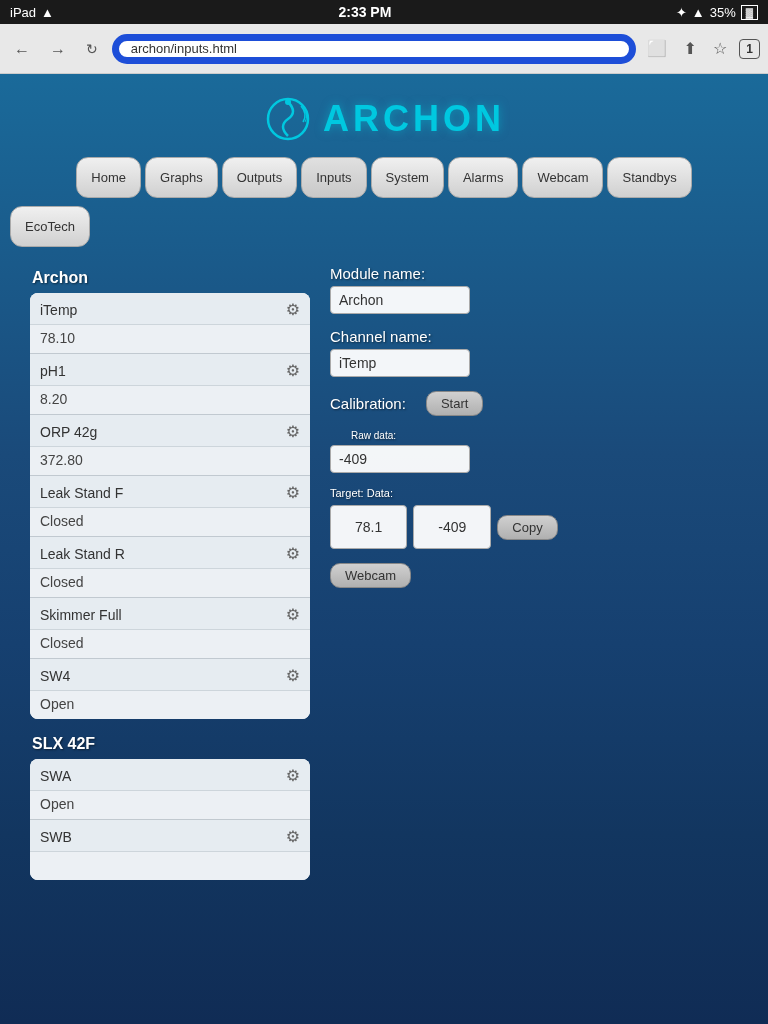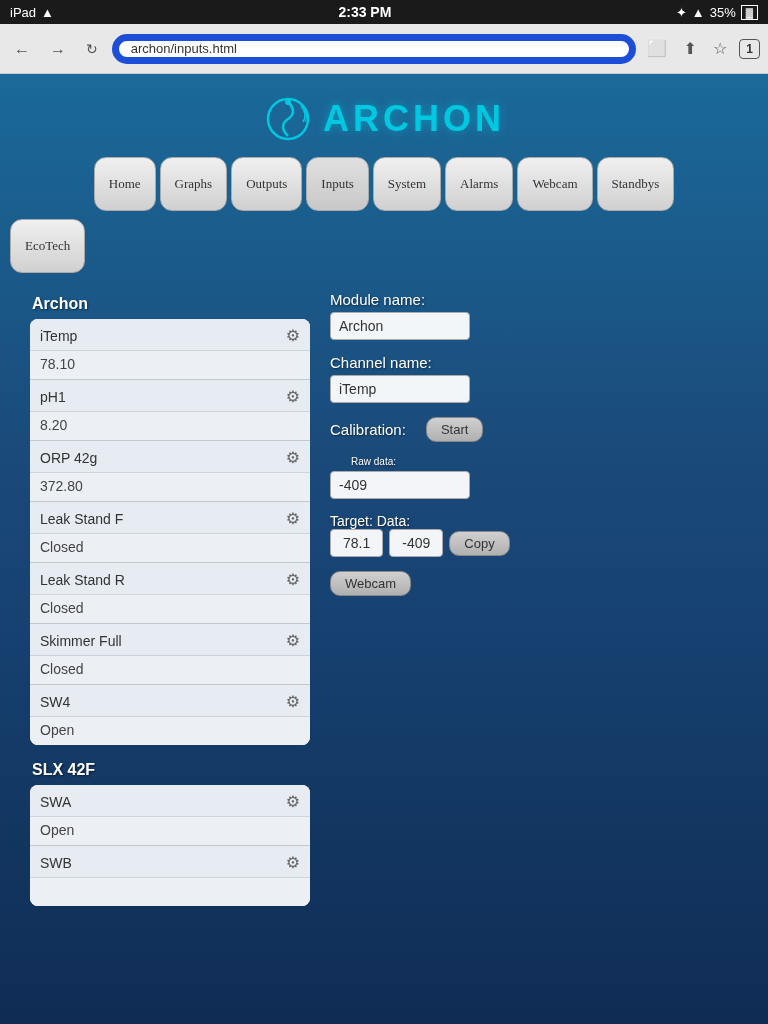--- a/index.html
+++ b/index.html
@@ -131,26 +131,25 @@
       display: flex;
       justify-content: center;
       flex-wrap: wrap;
       gap: 4px;
       padding: 8px 10px;
     }
     .nav-btn-item {
       background: linear-gradient(180deg, #f0f0f0 0%, #d0d0d0 100%);
       border: 1px solid #aaa;
       border-radius: 12px;
-      padding: 18px 14px;
+      padding: 12px 14px;
       font-size: 13px;
       cursor: pointer;
       color: #333;
       font-weight: normal;
-      font-family: Liberation Serif, serif;
     }
 
     .nav-btn-item.active {
       background: linear-gradient(180deg, #e0e0e0 0%, #c8c8c8 100%);
     }
 
     .nav-bar-2 {
       display: flex;
       justify-content: flex-start;
       gap: 4px;
@@ -278,37 +277,38 @@
       margin-bottom: 4px;
       text-shadow: 1px 1px 2px rgba(0,0,0,0.5);
       margin-left: 21px;
     }
 
     .target-data-row {
       margin-bottom: 14px;
     }
     .target-label {
       color: white;
-      font-size: 14px;
+      font-size: 11px;
+      margin-bottom: 6px;
       text-shadow: 1px 1px 2px rgba(0,0,0,0.5);
     }
     .target-values {
       display: flex;
       gap: 6px;
       align-items: center;
     }
     .target-value-box {
       background: rgba(255,255,255,0.95);
       border: 1px solid #aaa;
       border-radius: 4px;
-      padding: 4px 12px;
+      padding: 4px 24px;
       font-size: 14px;
       color: #333;
       min-width: 50px;
-      height: 28px;
+      height: 44px;
       display: flex;
       align-items: center;
       justify-content: center;
     }
 
     .finish-row {}
 
     
     .module-section { margin-bottom: 6px; }
 

